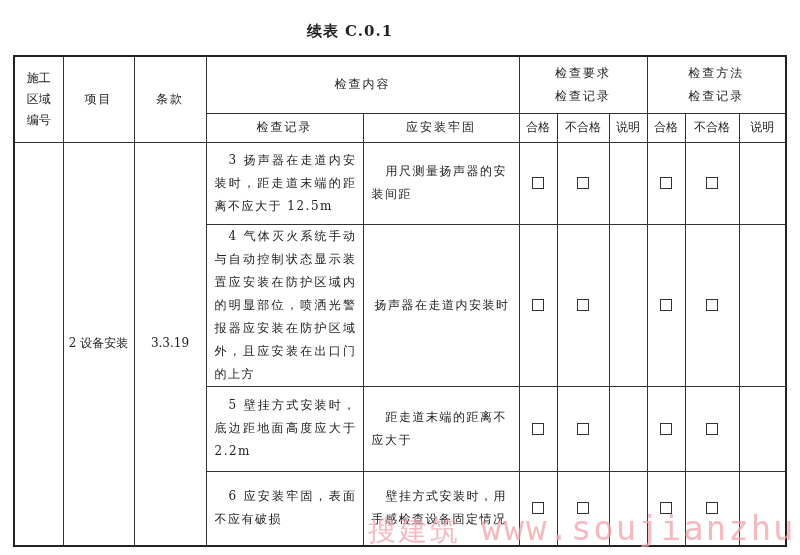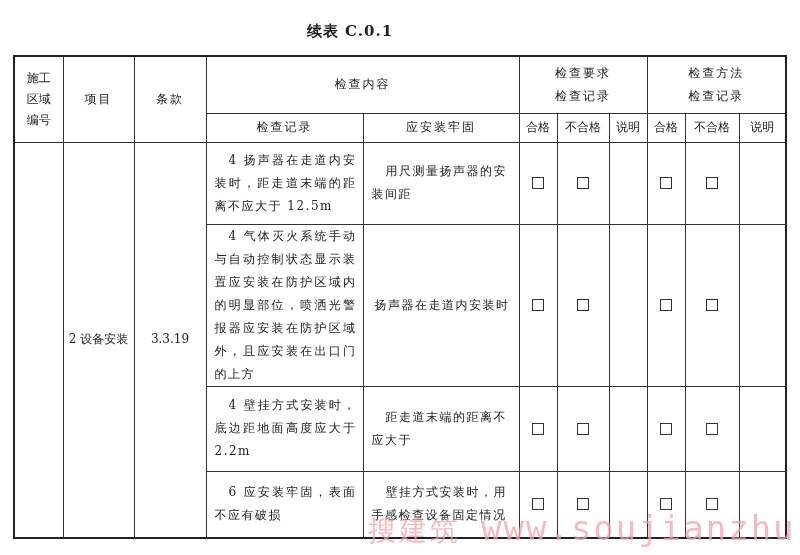--- a/index.html
+++ b/index.html
@@ -68,50 +68,50 @@
     <td class="c">说明</td>
     <td class="c">合格</td>
     <td class="c">不合格</td>
     <td class="c">说明</td>
   </tr>
 
   <tr style="height:82px">
     <td rowspan="4" class="c"></td>
     <td rowspan="4" class="c">2 设备安装</td>
     <td rowspan="4" class="c">3.3.19</td>
-    <td class="req" style="text-indent:14px">4 扬声器在走道内安装时，距走道末端的距离不应大于 12.5m</td>
+    <td class="req" style="text-indent:14px">3 扬声器在走道内安装时，距走道末端的距离不应大于 12.5m</td>
     <td class="meth" style="text-indent:14px">用尺测量扬声器的安装间距</td>
     <td class="c"><span class="box"></span></td>
     <td class="c"><span class="box"></span></td>
     <td class="c"></td>
     <td class="c"><span class="box"></span></td>
     <td class="c"><span class="box"></span></td>
     <td class="c"></td>
   </tr>
   <tr style="height:149px">
     <td class="req" style="text-indent:14px">4 气体灭火系统手动与自动控制状态显示装置应安装在防护区域内的明显部位，喷洒光警报器应安装在防护区域外，且应安装在出口门的上方</td>
     <td class="meth c">扬声器在走道内安装时</td>
     <td class="c"><span class="box"></span></td>
     <td class="c"><span class="box"></span></td>
     <td class="c"></td>
     <td class="c"><span class="box"></span></td>
     <td class="c"><span class="box"></span></td>
     <td class="c"></td>
   </tr>
   <tr style="height:85px">
-    <td class="req" style="text-indent:14px">4 壁挂方式安装时，底边距地面高度应大于 2.2m</td>
+    <td class="req" style="text-indent:14px">5 壁挂方式安装时，底边距地面高度应大于 2.2m</td>
     <td class="meth" style="text-indent:14px">距走道末端的距离不应大于</td>
     <td class="c"><span class="box"></span></td>
     <td class="c"><span class="box"></span></td>
     <td class="c"></td>
     <td class="c"><span class="box"></span></td>
     <td class="c"><span class="box"></span></td>
     <td class="c"></td>
   </tr>
-  <tr style="height:67px">
+  <tr style="height:75px">
     <td class="req" style="text-indent:14px">6 应安装牢固，表面不应有破损</td>
     <td class="meth" style="text-indent:14px">壁挂方式安装时，用手感检查设备固定情况</td>
     <td class="c"><span class="box"></span></td>
     <td class="c"><span class="box"></span></td>
     <td class="c"></td>
     <td class="c"><span class="box"></span></td>
     <td class="c"><span class="box"></span></td>
     <td class="c"></td>
   </tr>
 </tbody>

